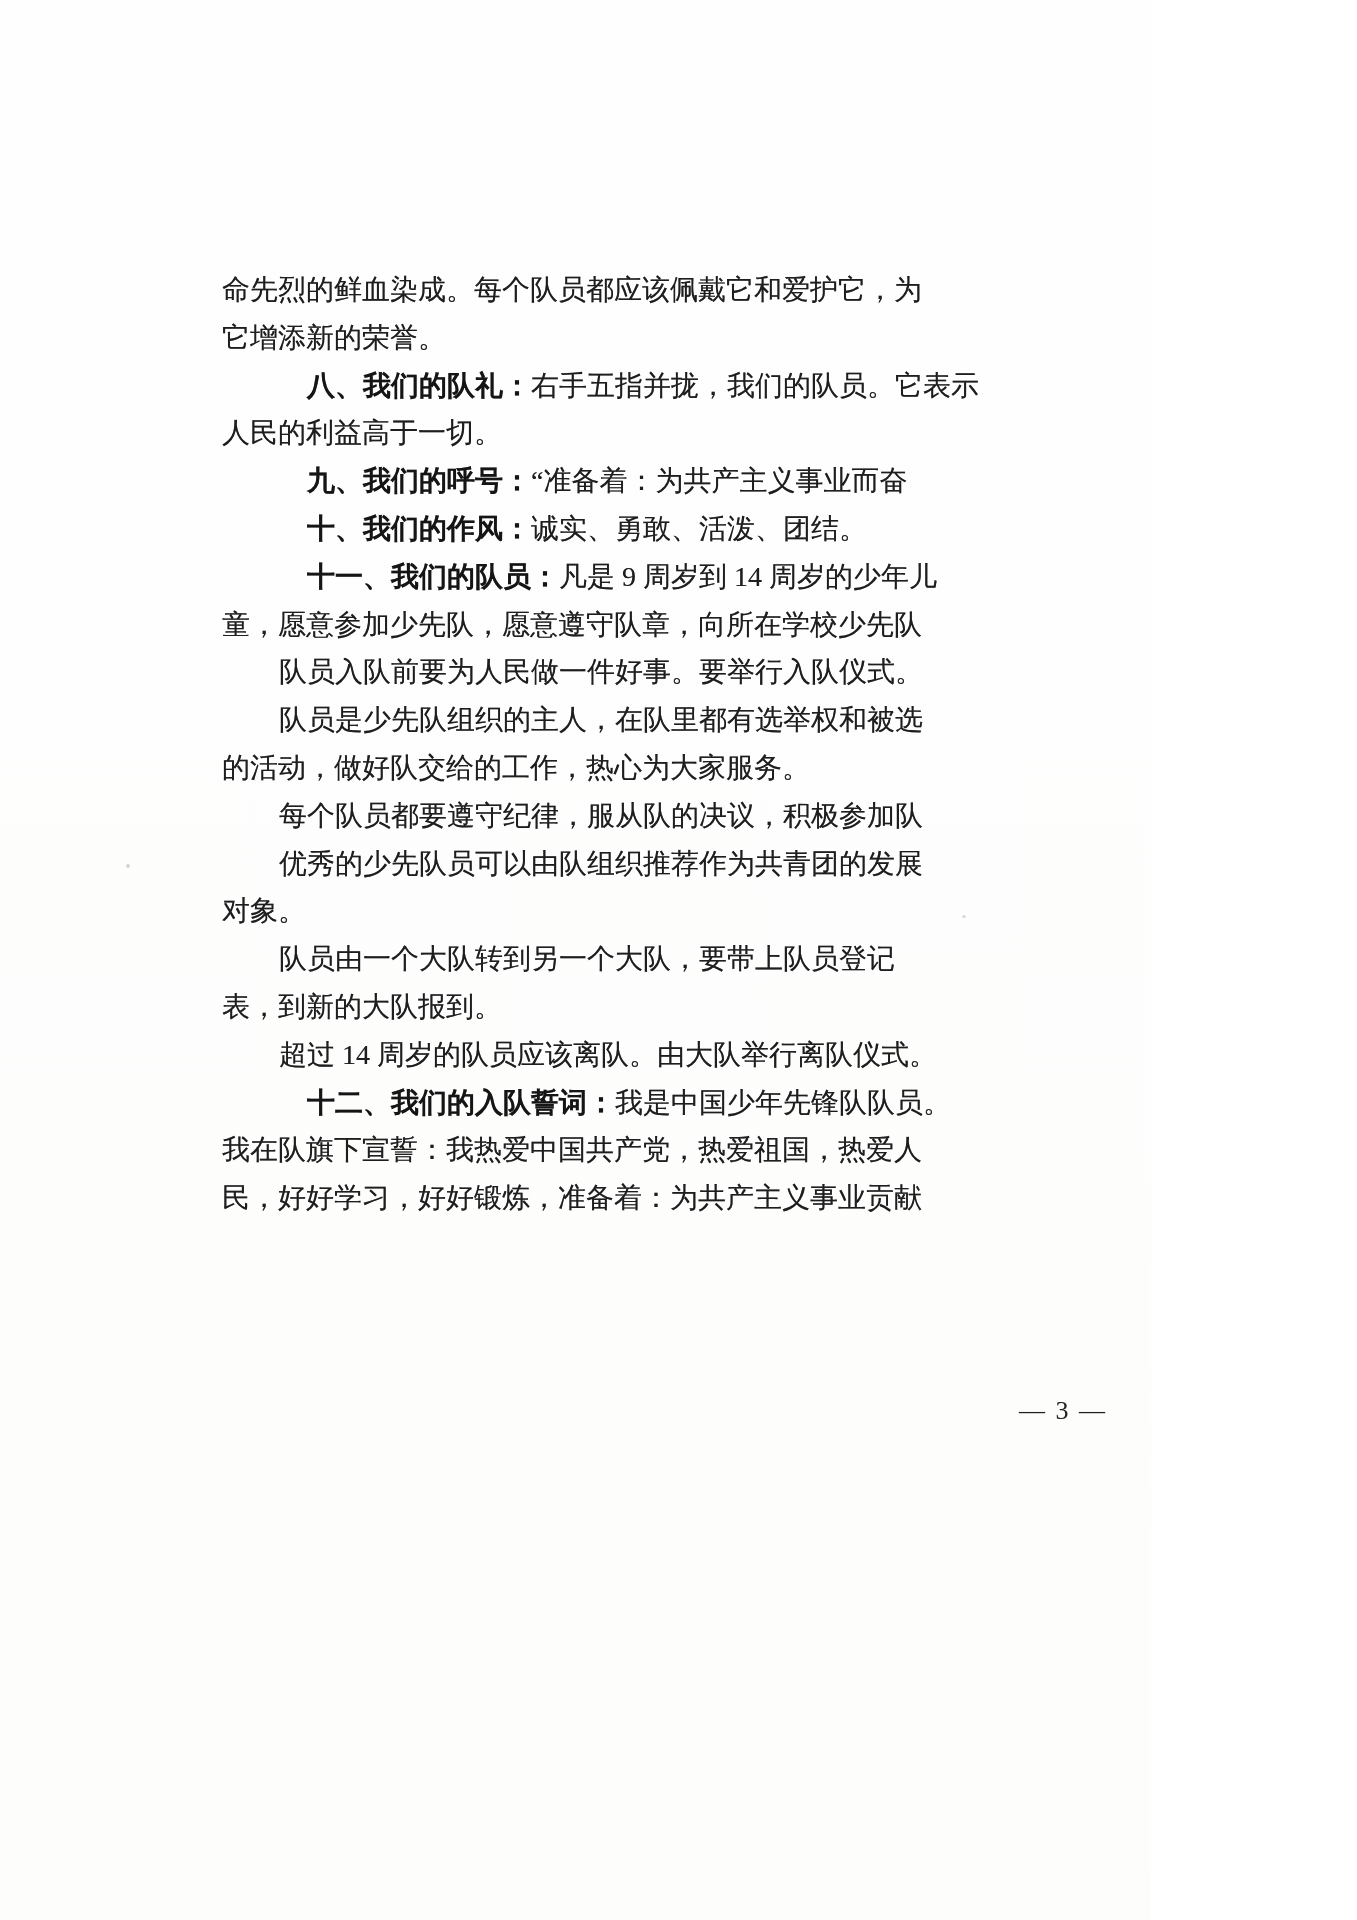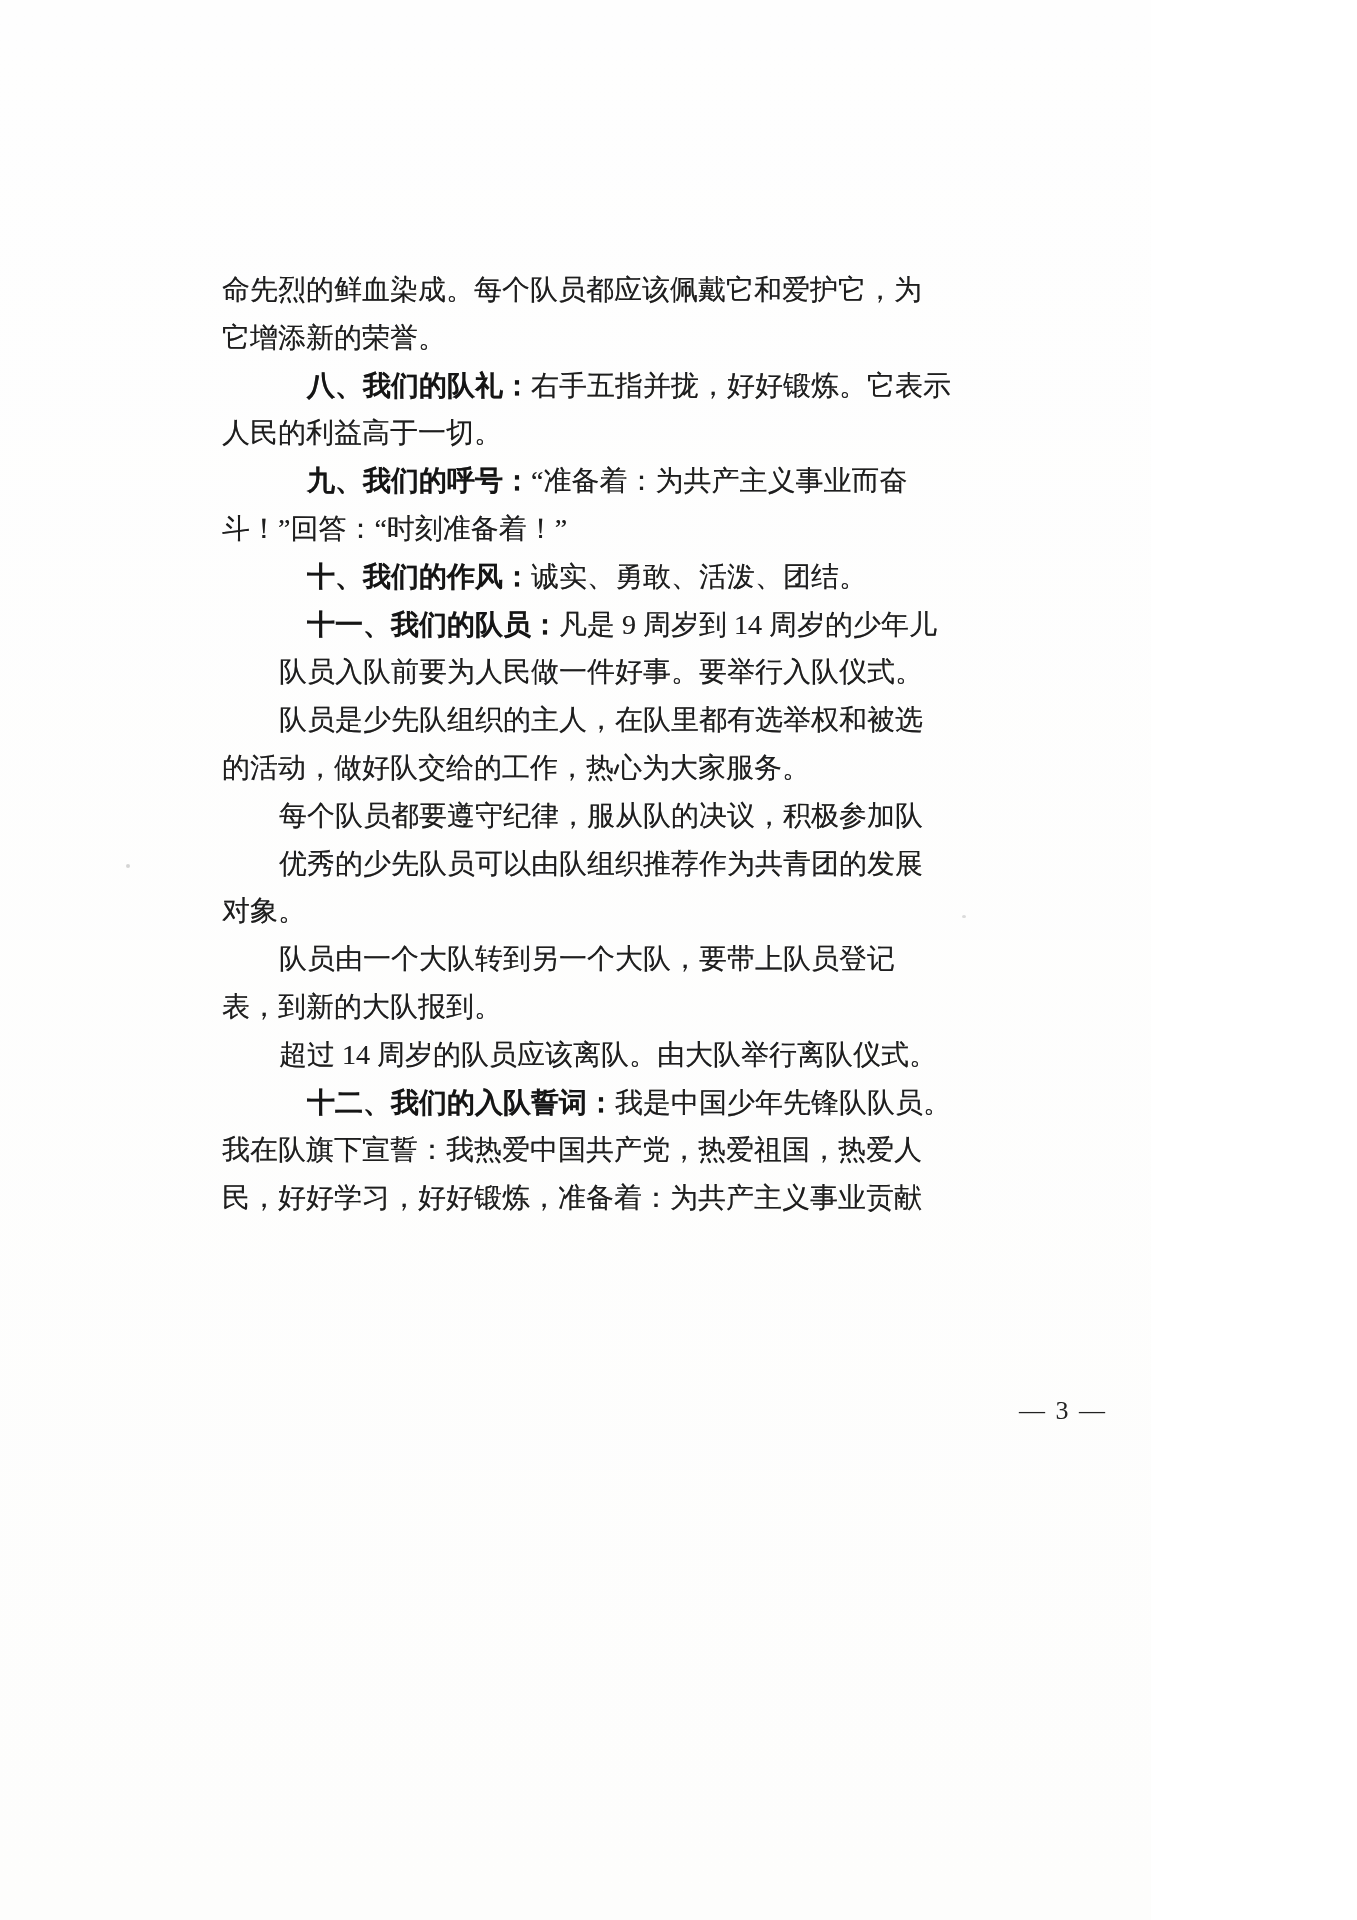--- a/index.html
+++ b/index.html
@@ -60,26 +60,26 @@
 </style>
 </head>
 <body>
 
 <div class="page">
 
   <div class="text-block">
 
   <div class="line"><span class="seg-regular">命先烈的鲜血染成。每个队员都应该佩戴它和爱护它，为</span></div>
       <div class="line"><span class="seg-regular">它增添新的荣誉。</span></div>
-      <div class="line indent"><span class="seg-bold">八、我们的队礼：</span><span class="seg-regular">右手五指并拢，好好锻炼。它表示</span></div>
+      <div class="line indent"><span class="seg-bold">八、我们的队礼：</span><span class="seg-regular">右手五指并拢，我们的队员。它表示</span></div>
       <div class="line"><span class="seg-regular">人民的利益高于一切。</span></div>
       <div class="line indent"><span class="seg-bold">九、我们的呼号：</span><span class="seg-regular">“准备着：为共产主义事业而奋</span></div>
-      <div class="line"><span class="seg-regular">斗！”回答：“时刻准备着！”</span></div>
       <div class="line indent"><span class="seg-bold">十、我们的作风：</span><span class="seg-regular">诚实、勇敢、活泼、团结。</span></div>
       <div class="line indent"><span class="seg-bold">十一、我们的队员：</span><span class="seg-regular">凡是 9 周岁到 14 周岁的少年儿</span></div>
+      <div class="line"><span class="seg-regular">童，愿意参加少先队，愿意遵守队章，向所在学校少先队</span></div>
       <div class="line indent"><span class="seg-regular">队员入队前要为人民做一件好事。要举行入队仪式。</span></div>
       <div class="line indent"><span class="seg-regular">队员是少先队组织的主人，在队里都有选举权和被选</span></div>
       <div class="line"><span class="seg-regular">的活动，做好队交给的工作，热心为大家服务。</span></div>
       <div class="line indent"><span class="seg-regular">每个队员都要遵守纪律，服从队的决议，积极参加队</span></div>
       <div class="line indent"><span class="seg-regular">优秀的少先队员可以由队组织推荐作为共青团的发展</span></div>
       <div class="line"><span class="seg-regular">对象。</span></div>
       <div class="line indent"><span class="seg-regular">队员由一个大队转到另一个大队，要带上队员登记</span></div>
       <div class="line"><span class="seg-regular">表，到新的大队报到。</span></div>
       <div class="line indent"><span class="seg-regular">超过 14 周岁的队员应该离队。由大队举行离队仪式。</span></div>
       <div class="line indent"><span class="seg-bold">十二、我们的入队誓词：</span><span class="seg-regular">我是中国少年先锋队队员。</span></div>

